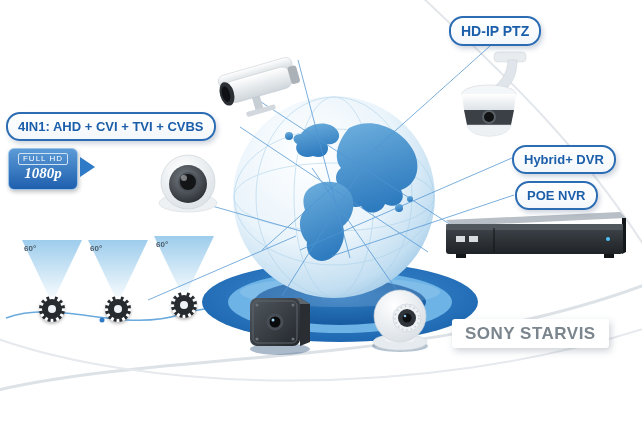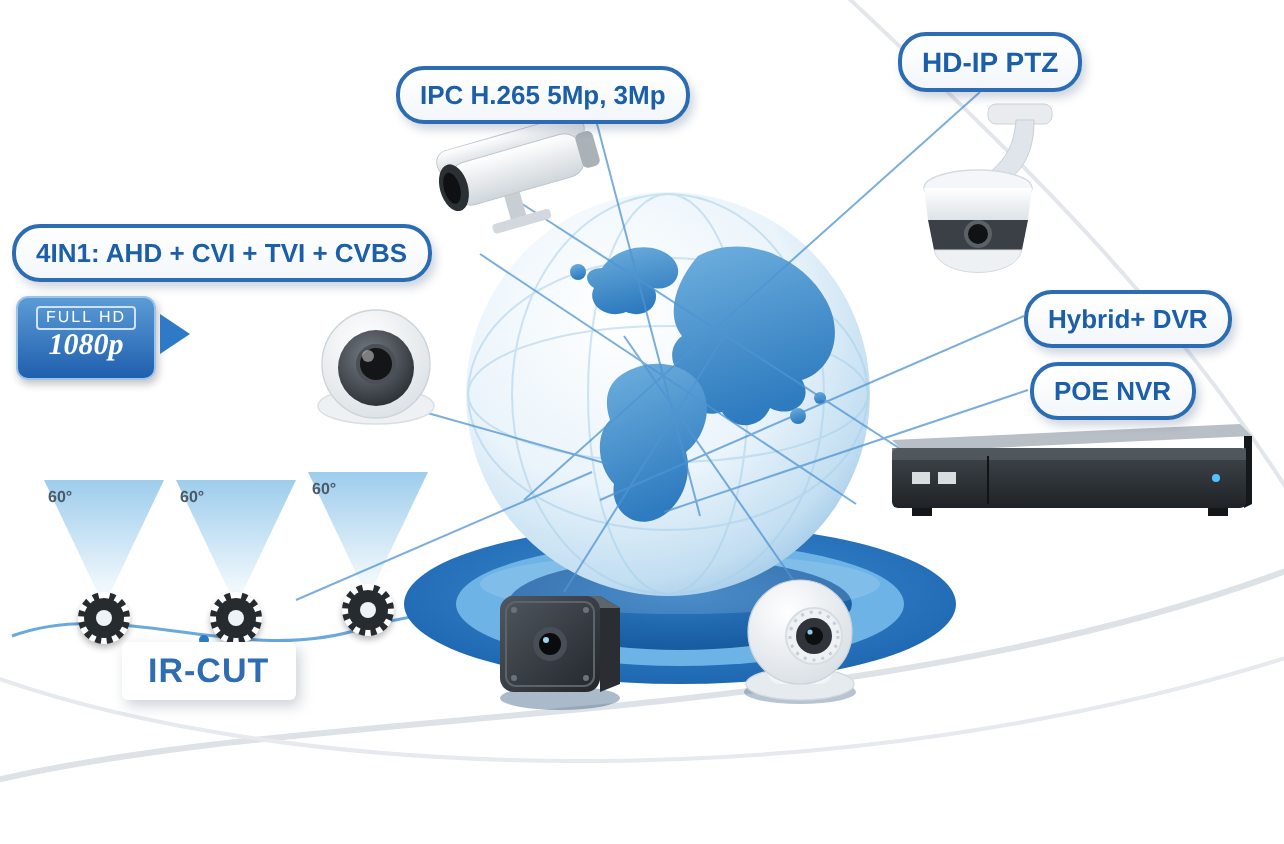--- a/index.html
+++ b/index.html
@@ -281,21 +281,20 @@
   <div class="ir-ring" style="left:39px;top:296px;"></div>
   <div class="ir-ring" style="left:105px;top:296px;"></div>
   <div class="ir-ring" style="left:171px;top:292px;"></div>
 
   <div class="fullhd">
     <div class="fullhd-top">FULL HD</div>
     <div class="fullhd-bottom">1080p</div>
   </div>
   <div class="fullhd-arrow"></div>
 
-  <div class="badge" style="left:198px;top:33px;">IPC H.265 5Mp, 3Mp</div>
   <div class="badge lg" style="left:449px;top:16px;">HD-IP PTZ</div>
   <div class="badge" style="left:6px;top:112px;">4IN1: AHD + CVI + TVI + CVBS</div>
   <div class="badge" style="left:512px;top:145px;text-align:center;">Hybrid+ DVR</div>
   <div class="badge" style="left:515px;top:181px;">POE NVR</div>
 
-  <div class="plain-label ircut" style="left:61px;top:321px;">IR-CUT</div>
+  <div class="plain-label starvis" style="left:452px;top:319px;">SONY STARVIS</div>
 
 </div>
 
 </body></html>

